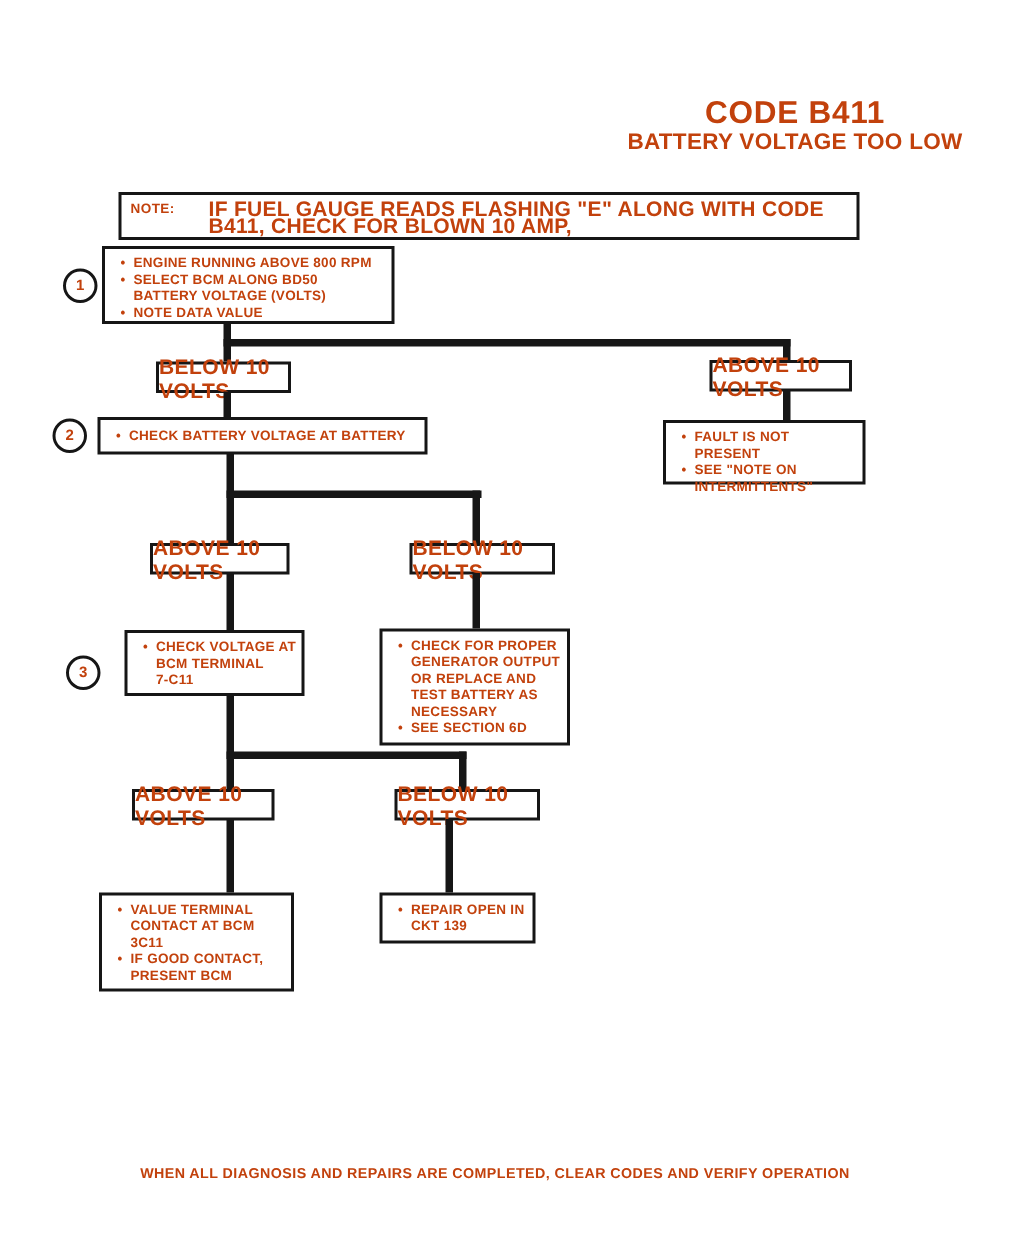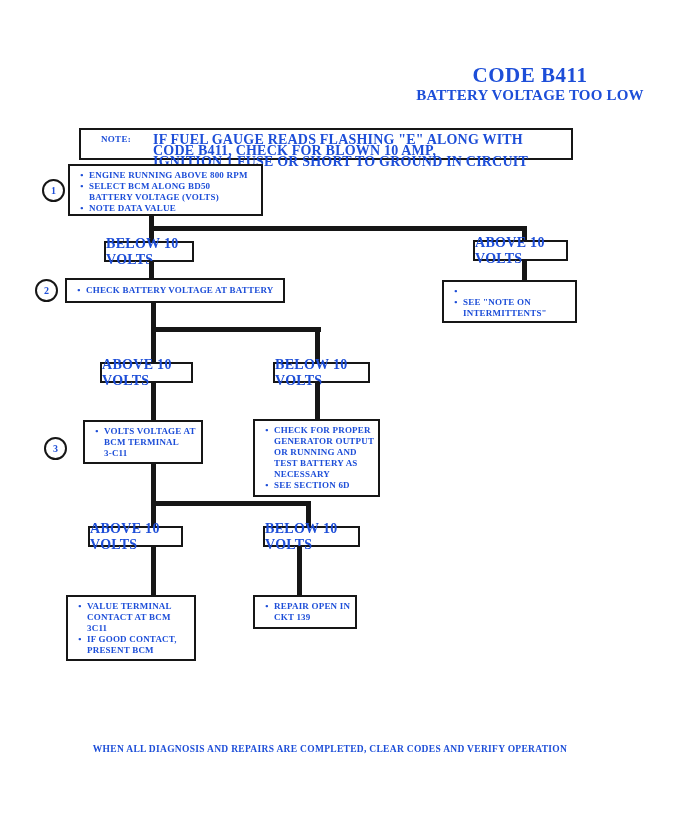--- a/index.html
+++ b/index.html
@@ -1,22 +1,22 @@
 <!DOCTYPE html>
 <html><head>
 <meta charset="utf-8">
 <style>
   html, body { margin: 0; padding: 0; background: #ffffff; }
   .page {
     position: relative;
     width: 684px;
     height: 838px;
     background: #ffffff;
-    font-family: Liberation Serif, serif;
-    color: #1d4ed8;
+    font-family: Liberation Sans, sans-serif;
+    color: #c2410c;
     overflow: hidden;
   }
   .title {
     position: absolute;
     left: 370px;
     top: 64px;
     width: 320px;
     text-align: center;
     font-weight: bold;
     line-height: 1.1;
@@ -28,21 +28,21 @@
     position: absolute;
     border: 2px solid #161616;
     background: #fff;
     box-sizing: border-box;
   }
   .flowbox { padding: 4px 3px 3px 5px; }
   .row { display: flex; font-size: 9px; font-weight: bold; line-height: 11px; letter-spacing: 0.2px; }
   .b { width: 14px; text-align: center; flex: none; }
   .t { flex: 1; }
 
-  .notebox { display: flex; padding: 4px 20px; }
+  .notebox { display: flex; padding: 4px 6px; }
   .note-label { font-size: 9px; font-weight: bold; width: 52px; flex: none; letter-spacing: 0.3px; }
   .note-lines { font-size: 14px; font-weight: bold; line-height: 11px; letter-spacing: 0.2px; }
 
   .dlabel {
     position: absolute;
     border: 2px solid #161616;
     background: #fff;
     box-sizing: border-box;
     font-size: 14px;
     font-weight: bold;
@@ -62,21 +62,21 @@
     font-size: 10px;
     font-weight: bold;
     display: flex;
     align-items: center;
     justify-content: center;
   }
   .vcenter { display: flex; align-items: center; }
   .footer {
     position: absolute;
     left: 10px;
-    top: 744px;
+    top: 777px;
     width: 640px;
     text-align: center;
     font-size: 9.5px;
     font-weight: bold;
     letter-spacing: 0.3px;
   }
 </style>
 </head>
 <body>
 
@@ -84,21 +84,20 @@
 
   <div class="title">
     <div class="title-code">CODE B411</div>
     <div class="title-sub">BATTERY VOLTAGE TOO LOW</div>
   </div>
 
   <div class="box notebox" style="left:79px; top:128px; width:494px; height:32px;">
     <div class="note-label">NOTE:</div>
     <div class="note-lines">
       <div>IF FUEL GAUGE READS FLASHING "E" ALONG WITH CODE B411, CHECK FOR BLOWN 10 AMP,</div>
-      <div>IGNITION 1 FUSE OR SHORT TO GROUND IN CIRCUIT #139.</div>
     </div>
   </div>
 
   <div class="circle" style="left:42px; top:179px;">1</div>
   <div class="box flowbox" style="left:68px; top:164px; width:195px; height:52px;">
     <div class="row">
         <span class="b">•</span>
         <span class="t">ENGINE RUNNING ABOVE 800 RPM</span>
       </div>
     <div class="row">
@@ -129,20 +128,21 @@
   <div class="box flowbox vcenter" style="left:65px; top:278px; width:220px; height:25px; padding-top:0; padding-bottom:0;">
     <div class="row" style="width:100%;">
         <span class="b">•</span>
         <span class="t">CHECK BATTERY VOLTAGE AT BATTERY</span>
       </div>
   </div>
 
   <div class="box flowbox" style="left:442px; top:280px; width:135px; height:43px;">
     <div class="row">
         <span class="b">•</span>
+        <span class="t">FAULT IS NOT PRESENT</span>
       </div>
     <div class="row">
         <span class="b">•</span>
         <span class="t">SEE "NOTE ON</span>
       </div>
     <div class="row">
         <span class="b"></span>
         <span class="t">INTERMITTENTS"</span>
       </div>
   </div>
@@ -154,44 +154,44 @@
   <div class="dlabel" style="left:100px; top:362px; width:93px; height:21px;">ABOVE 10 VOLTS</div>
   <div class="dlabel" style="left:273px; top:362px; width:97px; height:21px;">BELOW 10 VOLTS</div>
 
   <div class="conn" style="left:151px; top:382px; width:5px; height:39px;"></div>
   <div class="conn" style="left:315px; top:382px; width:5px; height:38px;"></div>
 
   <div class="circle" style="left:44px; top:437px;">3</div>
   <div class="box flowbox" style="left:83px; top:420px; width:120px; height:44px;">
     <div class="row">
         <span class="b">•</span>
-        <span class="t">VOLTS VOLTAGE AT</span>
+        <span class="t">CHECK VOLTAGE AT</span>
       </div>
     <div class="row">
         <span class="b"></span>
         <span class="t">BCM TERMINAL</span>
       </div>
     <div class="row">
         <span class="b"></span>
-        <span class="t">3-C11</span>
+        <span class="t">7-C11</span>
       </div>
   </div>
 
   <div class="box flowbox" style="left:253px; top:419px; width:127px; height:78px;">
     <div class="row">
         <span class="b">•</span>
         <span class="t">CHECK FOR PROPER</span>
       </div>
     <div class="row">
         <span class="b"></span>
         <span class="t">GENERATOR OUTPUT</span>
       </div>
     <div class="row">
         <span class="b"></span>
-        <span class="t">OR RUNNING AND</span>
+        <span class="t">OR REPLACE AND</span>
       </div>
     <div class="row">
         <span class="b"></span>
         <span class="t">TEST BATTERY AS</span>
       </div>
     <div class="row">
         <span class="b"></span>
         <span class="t">NECESSARY</span>
       </div>
     <div class="row">

